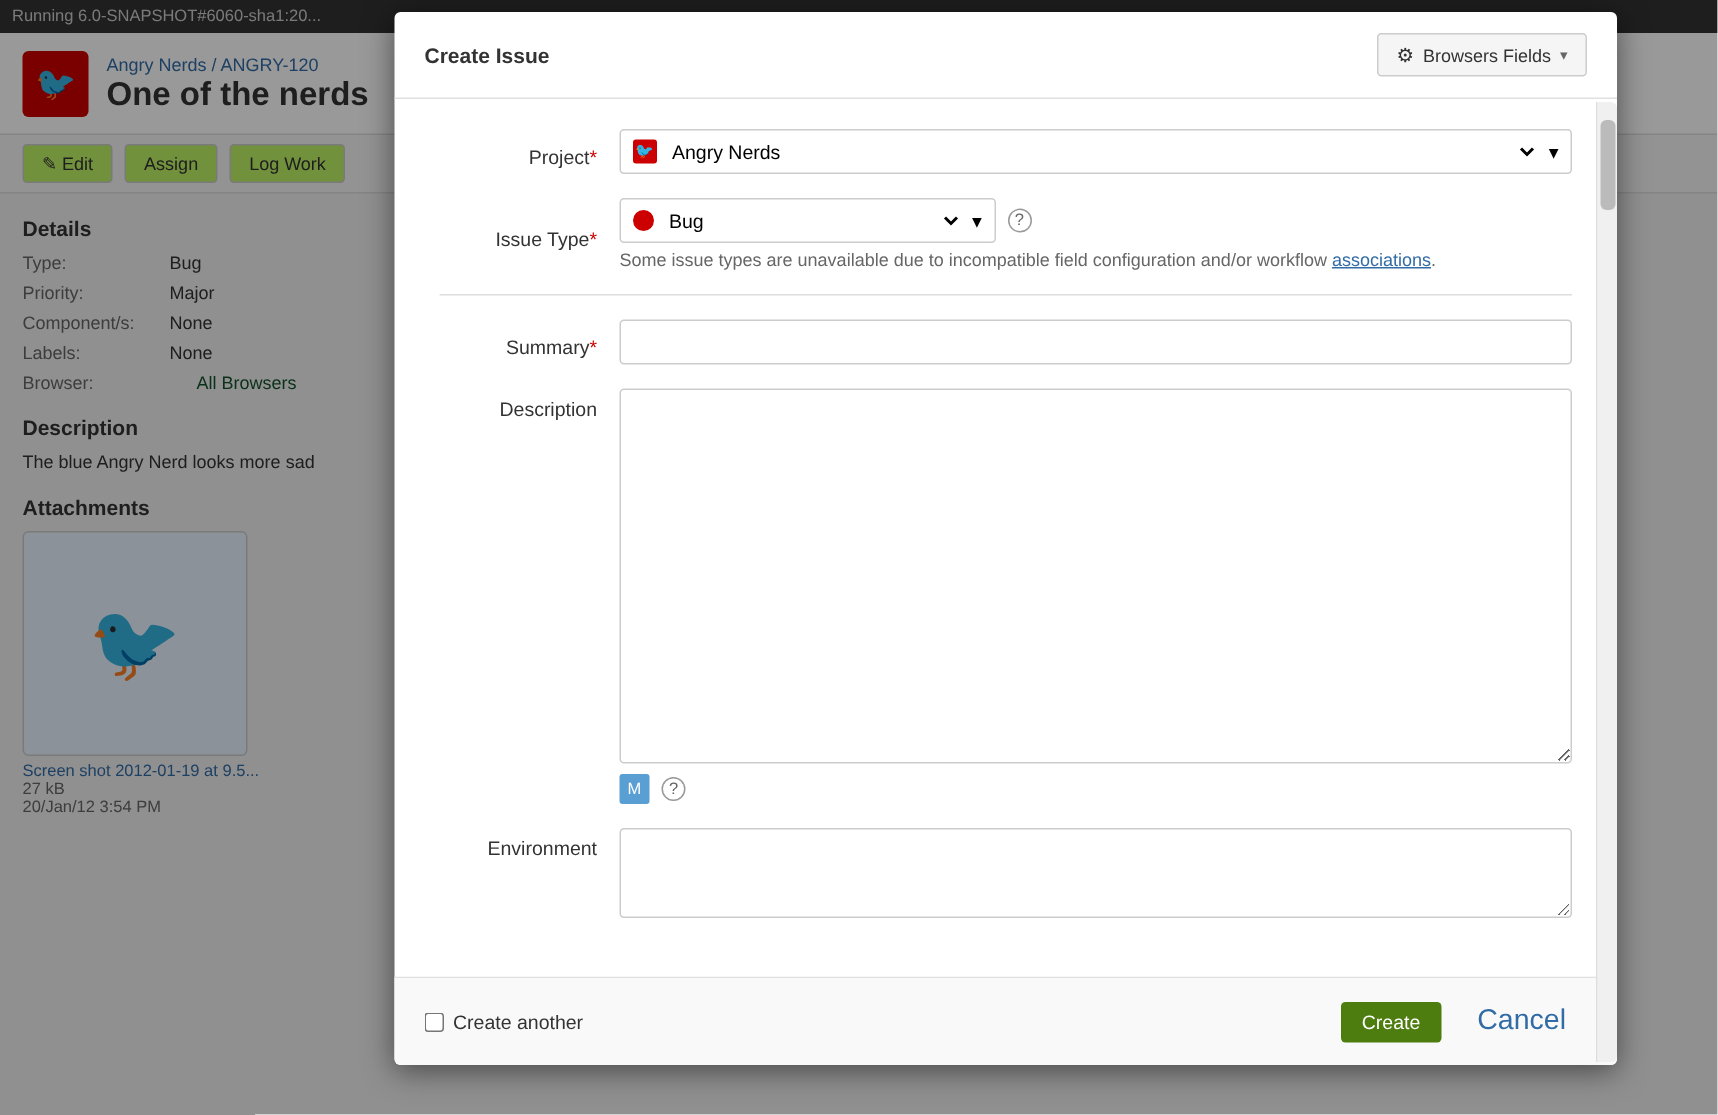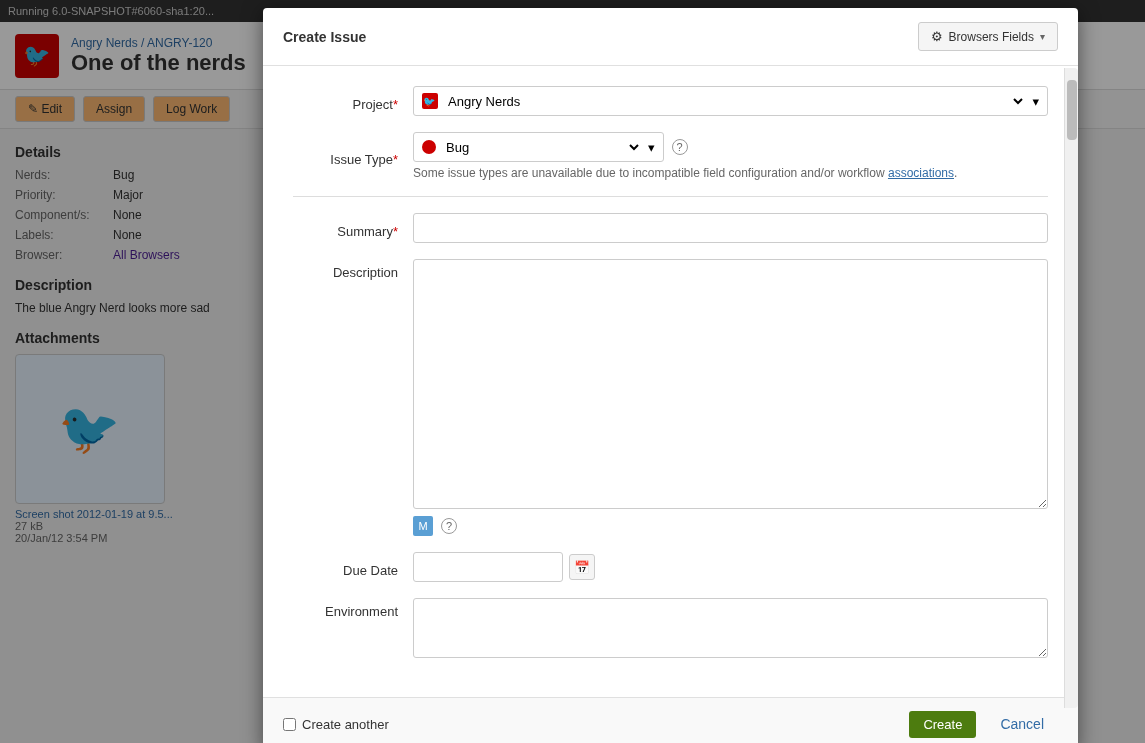--- a/index.html
+++ b/index.html
@@ -72,21 +72,21 @@
       background: #f5f5f5;
       border-bottom: 1px solid #ddd;
       padding: 6px 15px;
       display: flex;
       gap: 8px;
     }
 
     .bg-btn {
       padding: 5px 12px;
       border: 1px solid #ccc;
-      background: #fdba74;
+      background: #bef264;
       border-radius: 3px;
       font-size: 12px;
       color: #333;
       cursor: pointer;
       display: flex;
       align-items: center;
       gap: 4px;
     }
 
     .bg-content {
@@ -116,21 +116,22 @@
     .bg-detail-label {
       color: #666;
       width: 90px;
     }
 
     .bg-detail-value {
       color: #333;
     }
 
     .bg-detail-value.link {
-      color: #4c1d95;
+      color: #14532d;
+      margin-left: 18px;
     }
 
     .bg-description-section {
       margin-top: 15px;
     }
 
     .bg-desc-text {
       font-size: 12px;
       color: #333;
     }
@@ -467,21 +468,21 @@
       border-radius: 3px;
       font-size: 13px;
       cursor: pointer;
     }
 
     .btn-cancel {
       padding: 6px 14px;
       background: transparent;
       color: #326ca6;
       border: none;
-      font-size: 14px;
+      font-size: 19px;
       cursor: pointer;
       text-decoration: none;
     }
 
     .environment-textarea {
       width: 100%;
       height: 60px;
       padding: 5px 8px;
       border: 1px solid #ccc;
       border-radius: 3px;
@@ -510,21 +511,21 @@
   <div class="bg-toolbar">
     <button class="bg-btn">✎ Edit</button>
     <button class="bg-btn">Assign</button>
     <button class="bg-btn">Log Work</button>
   </div>
 
   <div class="bg-content">
     <div class="bg-details">
       <div class="bg-section-title">Details</div>
       <div class="bg-detail-row">
-        <span class="bg-detail-label">Nerds:</span>
+        <span class="bg-detail-label">Type:</span>
         <span class="bg-detail-value">Bug</span>
       </div>
       <div class="bg-detail-row">
         <span class="bg-detail-label">Priority:</span>
         <span class="bg-detail-value">Major</span>
       </div>
       <div class="bg-detail-row">
         <span class="bg-detail-label">Component/s:</span>
         <span class="bg-detail-value">None</span>
       </div>
@@ -625,31 +626,20 @@
       </div>
       <div class="form-field">
         <textarea class="textarea-field" placeholder="" style=""></textarea>
         <div class="textarea-toolbar">
           <div class="editor-icon">M</div>
           <div class="help-icon">?</div>
         </div>
       </div>
     </div>
 
-    <div class="form-row">
-      <div class="form-label">
-        <span>Due Date</span>
-      </div>
-      <div class="form-field">
-        <div class="date-row">
-          <input type="text" class="date-input" placeholder="" style="">
-          <div class="cal-btn">📅</div>
-        </div>
-      </div>
-    </div>
 
     <div class="form-row" style="align-items:flex-start;">
       <div class="form-label" style="padding-top:6px;">
         <span>Environment</span>
       </div>
       <div class="form-field">
         <textarea class="environment-textarea" placeholder="" style=""></textarea>
       </div>
     </div>
 

